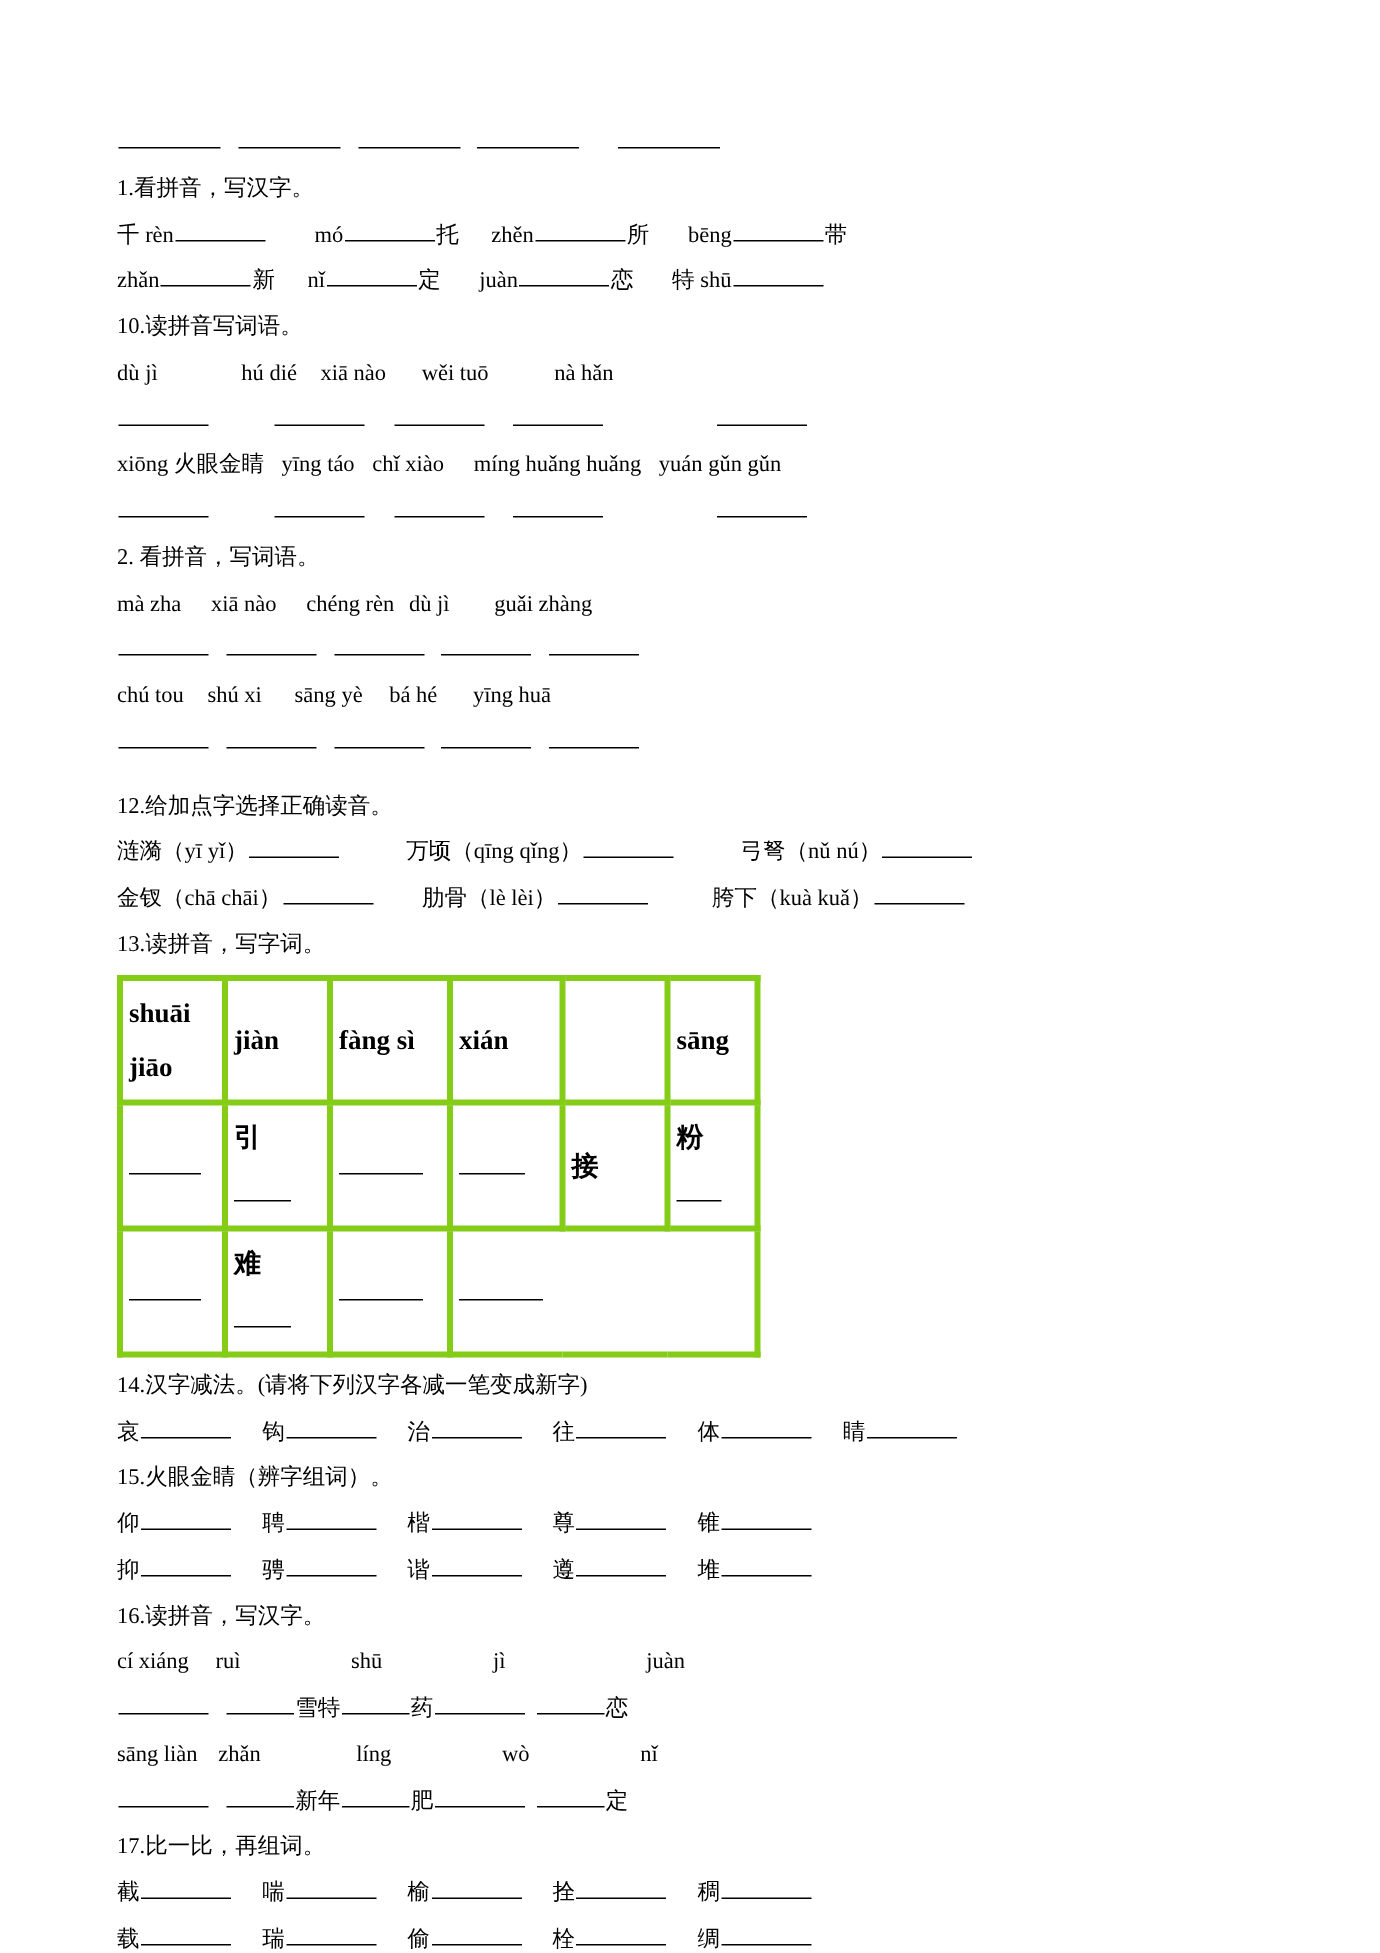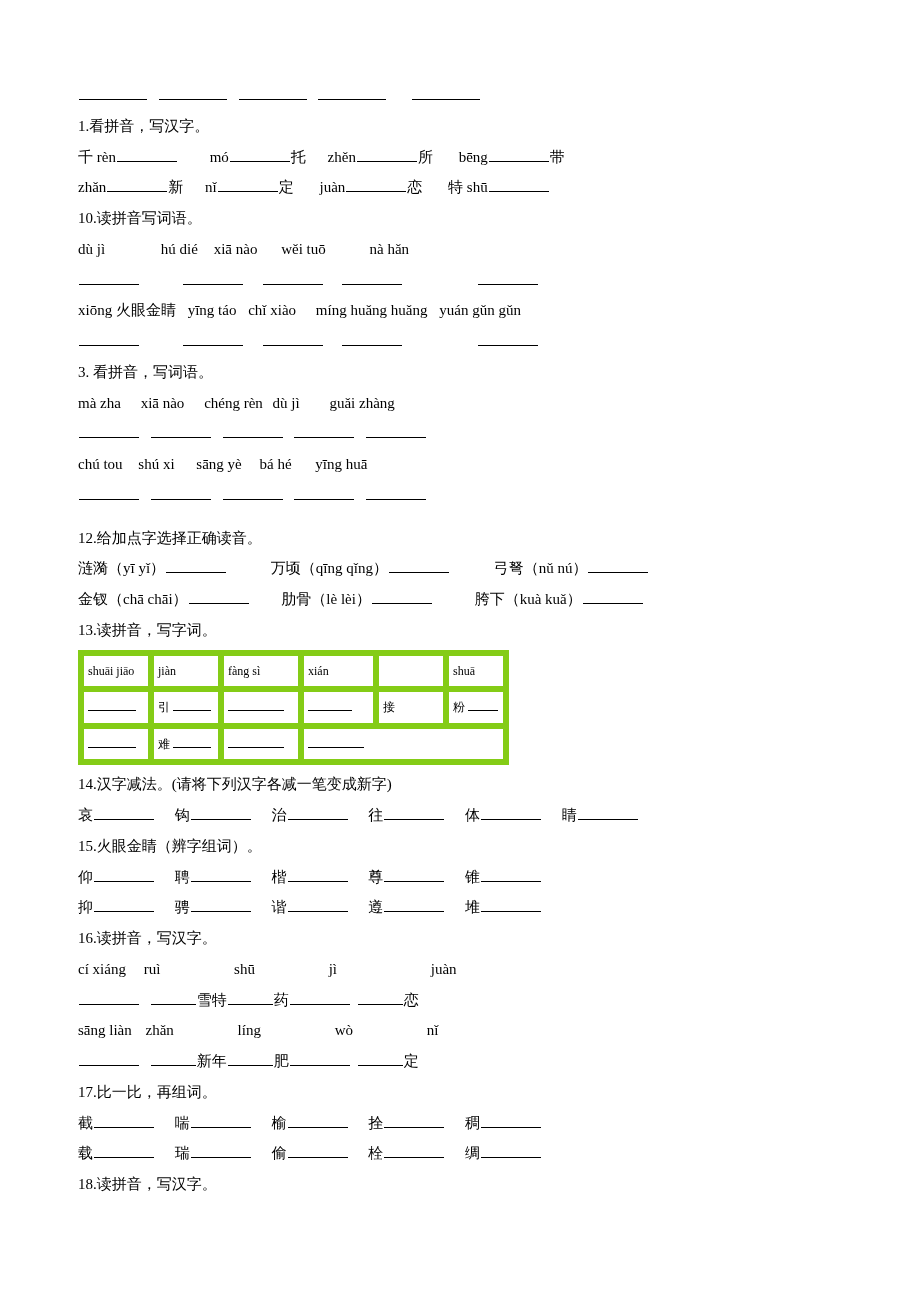--- a/index.html
+++ b/index.html
@@ -22,25 +22,26 @@
     }
     .b60 { width: 60px; }
     .b68 { width: 68px; }
     .b45 { width: 45px; }
     .gap { display: inline-block; }
     table {
       border-collapse: collapse;
       margin: 4px 0;
     }
     td {
-      border: 6px solid #84cc16;
+      border: 4px solid #84cc16;
       padding: 3px 4px;
-      font-size: 12px;
+      font-size: 18px;
       vertical-align: middle;
       height: 26px;
+      font-weight: bold;
     }
     .c1 { width: 70px; }
     .c2 { width: 70px; }
     .c3 { width: 80px; }
     .c4 { width: 75px; }
     .c5 { width: 70px; }
     .c6 { width: 60px; }
     .tblank {
       display: inline-block;
       border-bottom: 1px solid #000;
@@ -96,21 +97,21 @@
   <span>yuán gǔn gǔn</span>
 </div>
 <div class="line">
   <span class="blank b60"></span><span class="gap" style="width:38px"></span>
   <span class="blank b60"></span><span class="gap" style="width:14px"></span>
   <span class="blank b60"></span><span class="gap" style="width:14px"></span>
   <span class="blank b60"></span><span class="gap" style="width:70px"></span>
   <span class="blank b60"></span>
 </div>
 
-<div class="line">3. 看拼音，写词语。</div>
+<div class="line">2. 看拼音，写词语。</div>
 <div class="line">
   <span>mà  zha</span><span class="gap" style="width:16px"></span>
   <span>xiā  nào</span><span class="gap" style="width:16px"></span>
   <span>chéng  rèn</span><span class="gap" style="width:6px"></span>
   <span>dù  jì</span><span class="gap" style="width:26px"></span>
   <span>guǎi  zhàng</span>
 </div>
 <div class="line">
   <span class="blank b60"></span><span class="gap" style="width:6px"></span>
   <span class="blank b60"></span><span class="gap" style="width:6px"></span>
@@ -149,21 +150,21 @@
 
 <div class="line">13.读拼音，写字词。</div>
 <table>
   <tbody>
       <tr>
     <td class="c1">shuāi jiāo</td>
     <td class="c2">jiàn</td>
     <td class="c3">fàng sì</td>
     <td class="c4">xián</td>
     <td class="c5"></td>
-    <td class="c6">shuā</td>
+    <td class="c6">sāng</td>
   </tr>
   <tr>
     <td><span class="tblank" style="width:48px"></span></td>
     <td><span>引</span> <span class="tblank" style="width:38px"></span></td>
     <td><span class="tblank" style="width:56px"></span></td>
     <td><span class="tblank" style="width:44px"></span></td>
     <td><span>接</span></td>
     <td><span>粉</span> <span class="tblank" style="width:30px"></span></td>
   </tr>
   <tr>

